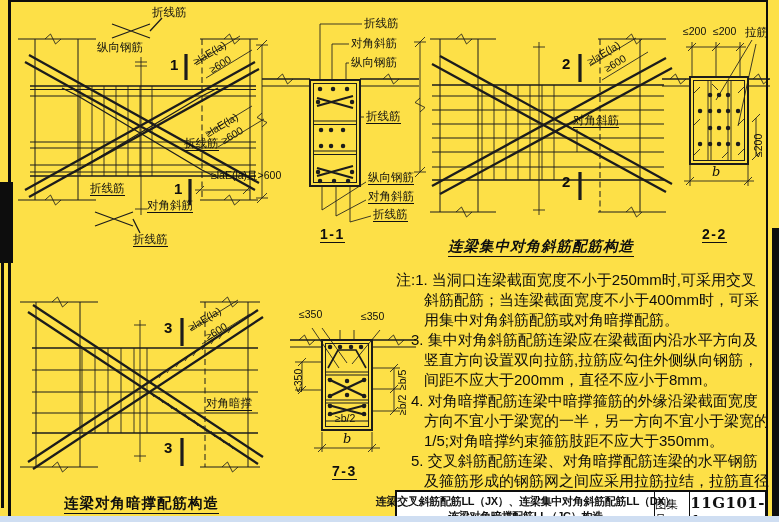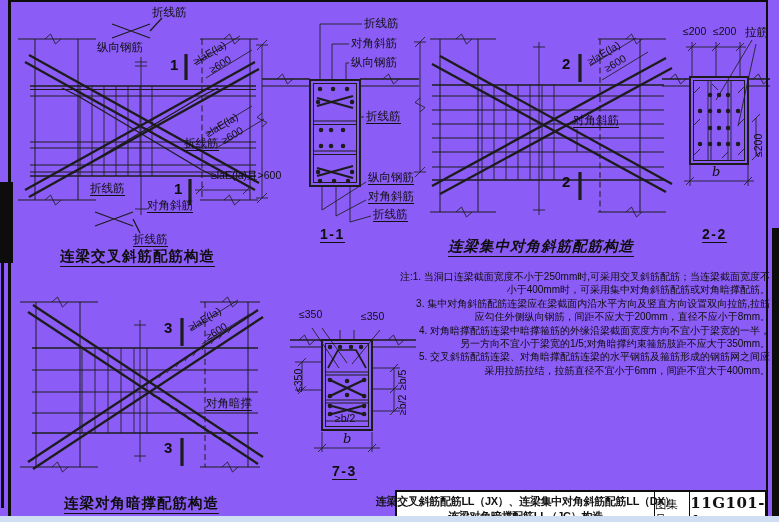--- a/index.html
+++ b/index.html
@@ -1,33 +1,33 @@
 <!DOCTYPE html>
 <html><head>
 <meta charset="utf-8">
 <style>
   html,body{margin:0;padding:0;}
-  .page{position:relative;width:779px;height:522px;background:#8b5cf6;overflow:hidden;
+  .page{position:relative;width:779px;height:522px;background:#fde047;overflow:hidden;
         font-family:"Liberation Sans",sans-serif;color:#111;}
   svg{position:absolute;left:0;top:0;}
   svg path{fill:none;stroke:#1c1c1c;}
   .s16{stroke-width:1.7}.s10{stroke-width:1}.s09{stroke-width:0.85}
   .s22{stroke-width:2.3}.s13{stroke-width:1.3}.s30{stroke-width:3.2}
   .dash{stroke-width:1;stroke-dasharray:6 3.5}
   .dot{stroke-width:4.4;stroke-linecap:round}
   .lbl{position:absolute;font-size:11.5px;line-height:1.15;white-space:nowrap;color:#0e0e0e;}
   .u{border-bottom:1.2px solid #111;padding-bottom:0;}
   .rd{transform:rotate(-31deg);transform-origin:0 50%;font-size:10.5px;}
   .vr{transform:rotate(-90deg);transform-origin:0 0;font-size:10.5px;}
   .ttl{font-size:14.5px;font-weight:bold;letter-spacing:1px;border-bottom:1.6px solid #111;padding-bottom:1px;}
   .sec{font-size:14px;font-weight:bold;letter-spacing:1.5px;border-bottom:1.6px solid #111;}
   .mk{font-size:15px;font-weight:bold;}
   .bit{font-style:italic;font-family:"DejaVu Serif",serif;font-size:13px;}
   .small{font-size:10.5px;}
-  .notes{position:absolute;left:396px;top:270px;width:374px;font-size:10px;line-height:1.34;color:#0d0d0d;text-align:right;}
+  .notes{position:absolute;left:396px;top:270px;width:374px;font-size:15px;line-height:1.34;color:#0d0d0d;}
   .note{margin-left:28px;text-indent:-13px;}
   .note.first{text-indent:-28px;}
   .tblock{position:absolute;left:395px;top:490px;width:372px;height:44px;border:2px solid #0d0d0d;
           display:flex;background:#fff;box-sizing:border-box;}
   .tcell{border-right:1.6px solid #0d0d0d;display:flex;flex-direction:column;justify-content:flex-start;
          align-items:center;box-sizing:border-box;}
   .tmain{width:258px;padding-top:2px;}
   .tmain div{font-size:11px;font-weight:bold;letter-spacing:-0.3px;white-space:nowrap;}
   .tatlas{width:46px;justify-content:center;font-size:11.5px;}
   .tnum{flex:1;border-right:none;justify-content:center;font-size:15px;font-weight:bold;
@@ -162,21 +162,20 @@
   <div class="lbl rd" style="left:194px;top:56px;">≥laE(la)</div>
   <div class="lbl rd" style="left:210px;top:64px;">≥600</div>
   <div class="lbl rd" style="left:206px;top:128px;">≥laE(la)</div>
   <div class="lbl rd" style="left:222px;top:135px;">≥600</div>
   <div class="lbl u" style="left:184px;top:137px;">折线筋</div>
   <div class="lbl small" style="left:211px;top:169px;">≥laE(la)且&gt;600</div>
   <div class="lbl u" style="left:90px;top:182px;">折线筋</div>
   <div class="lbl mk" style="left:174px;top:180px;">1</div>
   <div class="lbl u" style="left:147px;top:199px;">对角斜筋</div>
   <div class="lbl u" style="left:133px;top:233px;">折线筋</div>
-  <div class="lbl ttl" style="left:60px;top:248px;">连梁交叉斜筋配筋构造</div>
 
   <div class="lbl" style="left:364px;top:17px;">折线筋</div>
   <div class="lbl" style="left:351px;top:37px;">对角斜筋</div>
   <div class="lbl" style="left:351px;top:56px;">纵向钢筋</div>
   <div class="lbl u" style="left:366px;top:110px;">折线筋</div>
   <div class="lbl u" style="left:368px;top:171px;">纵向钢筋</div>
   <div class="lbl u" style="left:368px;top:190px;">对角斜筋</div>
   <div class="lbl u" style="left:373px;top:208px;">折线筋</div>
   <div class="lbl sec" style="left:320px;top:226px;">1-1</div>
 

